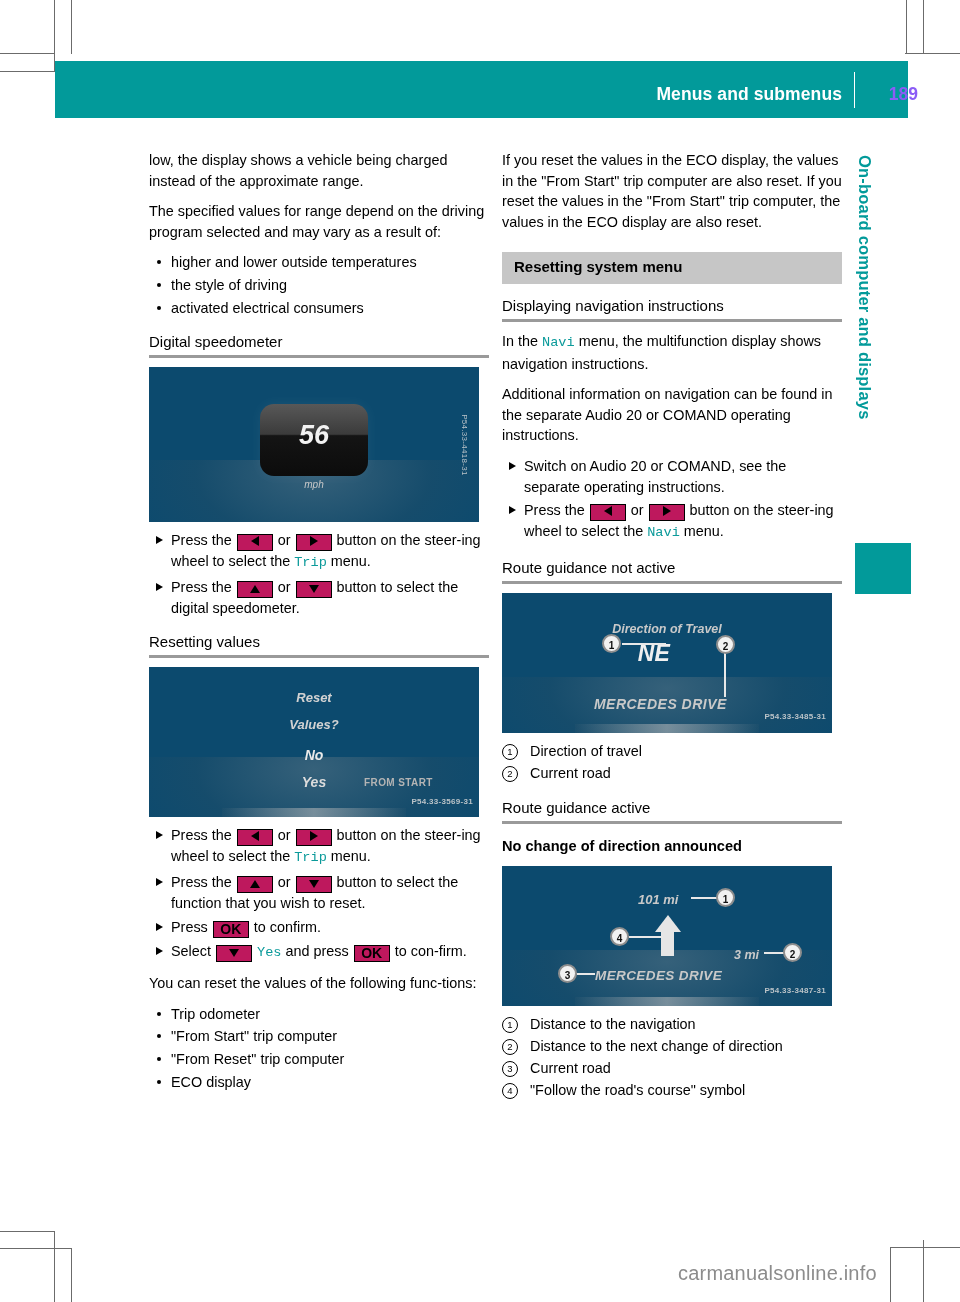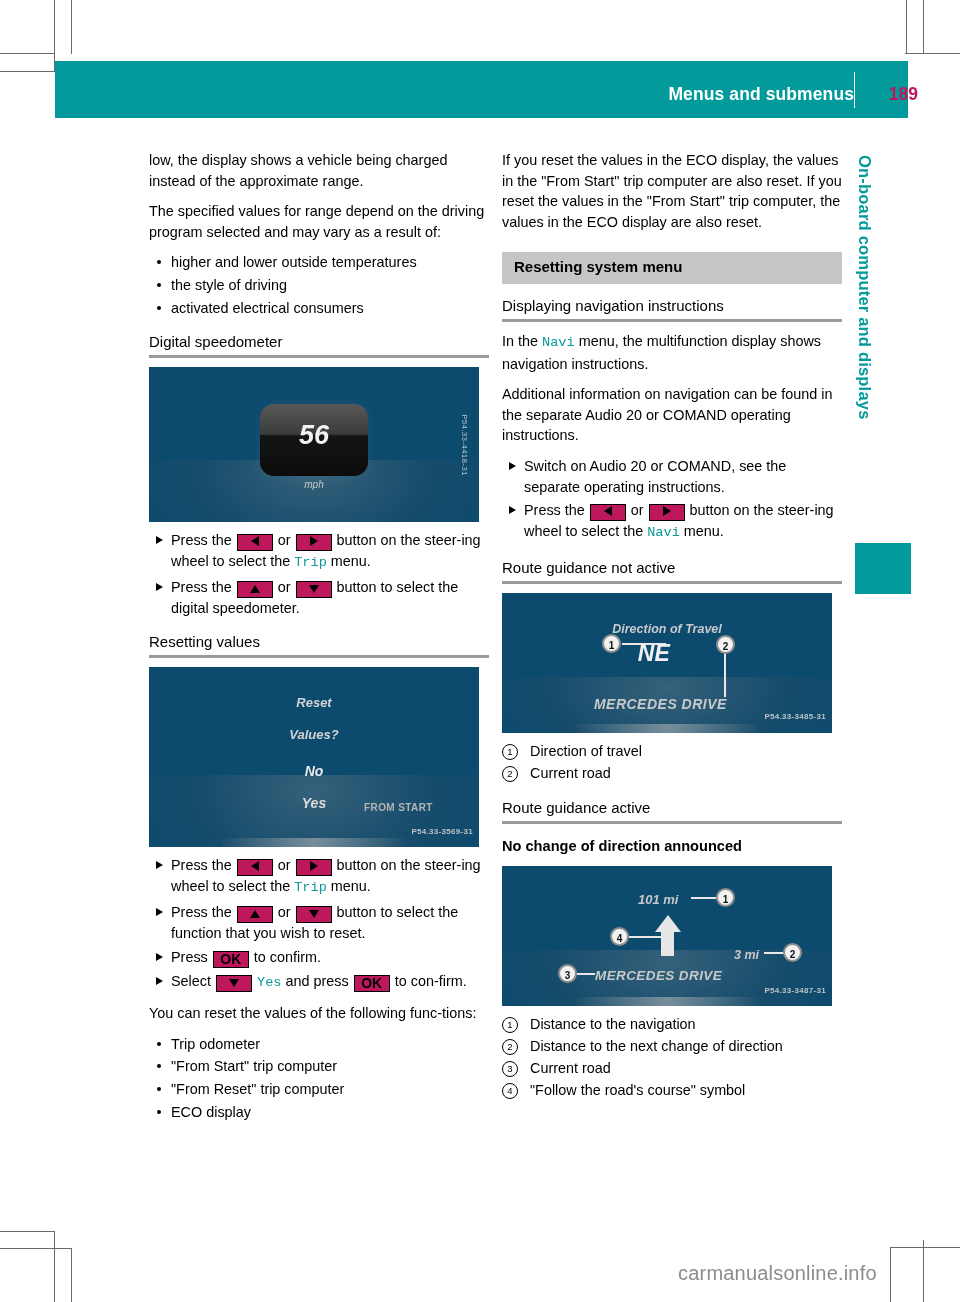--- a/index.html
+++ b/index.html
@@ -28,42 +28,42 @@
   .header-band {
     position: absolute;
     left: 55px;
     top: 61px;
     width: 853px;
     height: 57px;
     background: #029a9a;
   }
   .header-title {
     position: absolute;
-    right: 106px;
+    right: 118px;
     top: 84px;
     font-size: 17.5px;
     font-weight: bold;
     color: #ffffff;
     letter-spacing: 0.1px;
   }
   .header-divider {
     position: absolute;
     right: 105px;
     top: 72px;
     width: 1px;
     height: 36px;
     background: #ffffff;
   }
   .header-page {
     position: absolute;
     right: 42px;
     top: 84px;
     font-size: 17.5px;
     font-weight: bold;
-    color: #be185d;
+    color: #8b5cf6;
   }
   .header-notch {
     position: absolute;
     left: 845px;
     top: 61px;
     width: 63px;
     height: 57px;
     background: #029a9a;
   }
 
@@ -453,21 +453,21 @@
       <span class="key"><span class="tri up"></span></span>
       <span>or</span>
       <span class="key"><span class="tri down"></span></span>
       <span>button to select the digital speedometer.</span>
     </li>
   </ul>
 
   <h2 class="sec">Resetting values</h2>
   <div class="rule"></div>
 
-  <div class="figure" style="width:330px;height:180px;">
+  <div class="figure" style="width:330px;height:150px;">
     <div class="road-glow"></div>
     <div class="road-bar"></div>
     <div class="reset-line" style="top:14%;font-size:13px;">Reset</div>
     <div class="reset-line" style="top:32%;font-size:13px;">Values?</div>
     <div class="reset-line" style="top:52%;font-size:14px;color:#eaeaea;">No</div>
     <div class="reset-line" style="top:70%;font-size:14px;color:#dcdcdc;">Yes</div>
     <div class="from-start">FROM START</div>
     <div class="fig-code horiz">P54.33-3569-31</div>
   </div>
 

